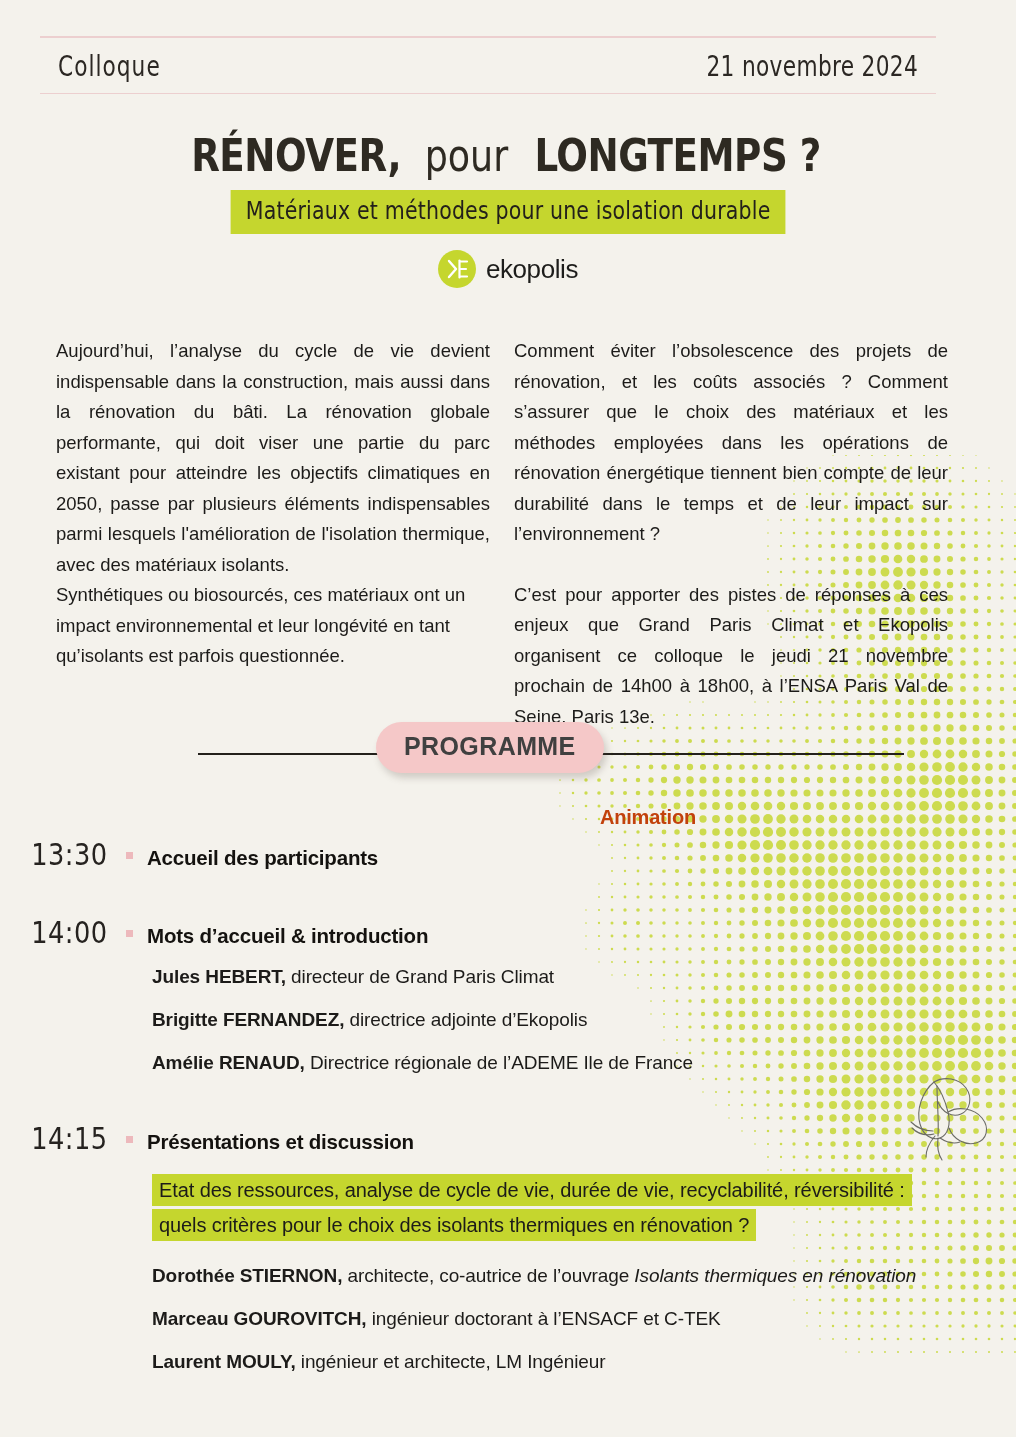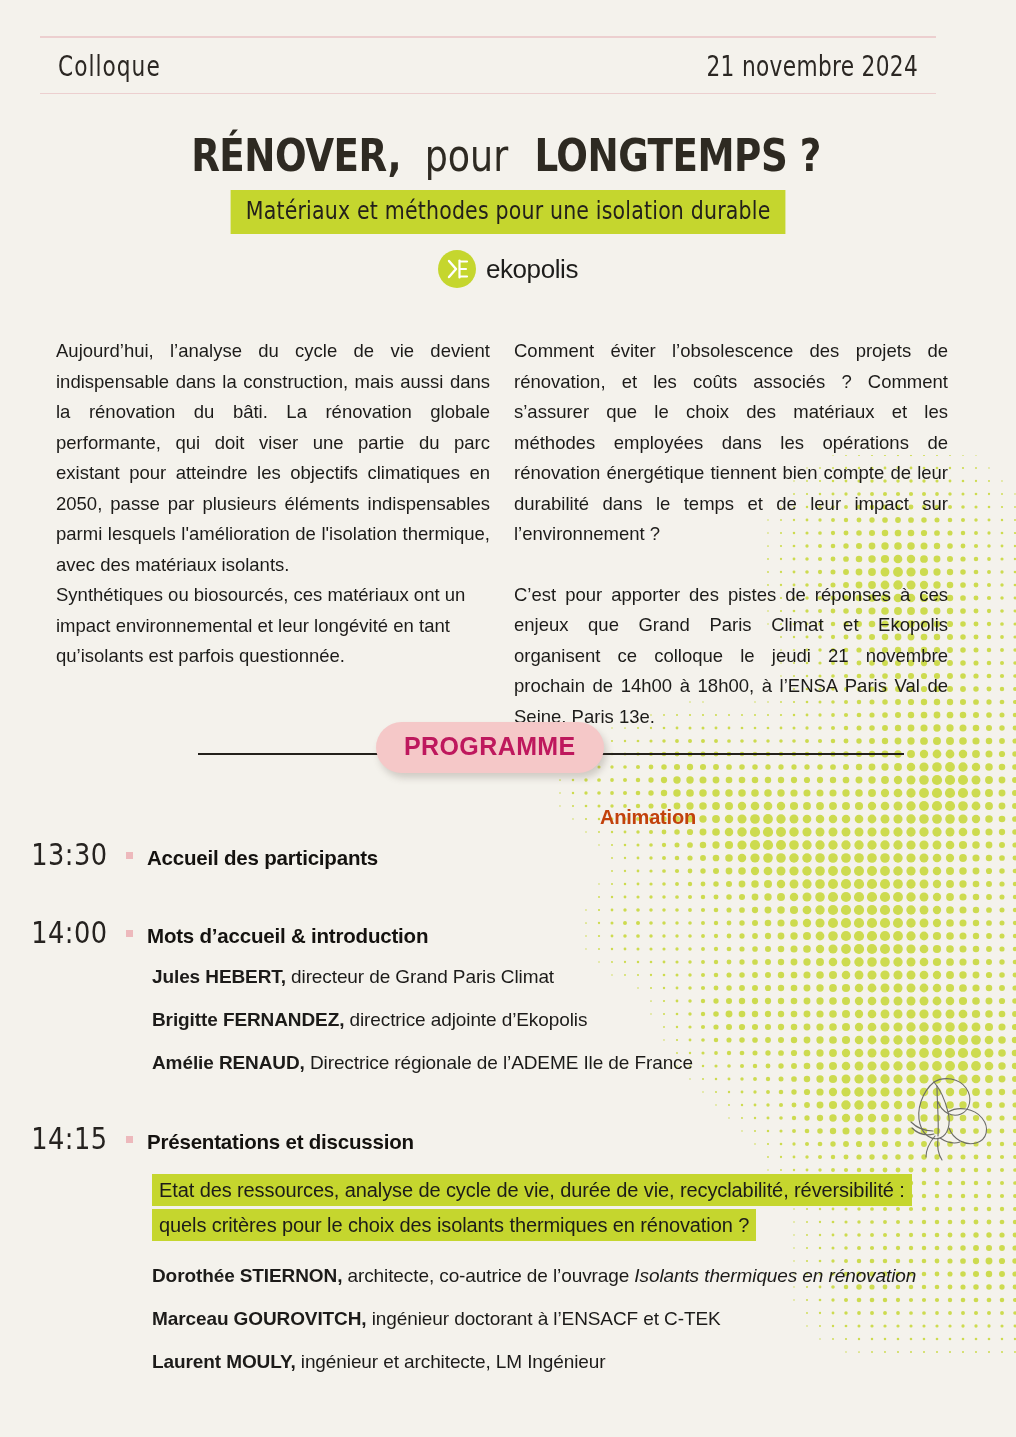--- a/index.html
+++ b/index.html
@@ -122,21 +122,21 @@
   .prog-line {
     position:absolute; left:198px; top:31px; width:706px; height:1.6px;
     background:#23201b;
   }
   .prog-badge {
     position:absolute; left:376px; top:0px;
     background:#f5c8c8;
     border-radius:26px;
     padding:10px 28px 12px 28px;
     font-size:25px; font-weight:bold; letter-spacing:.4px;
-    color:#be185d;
+    color:#404040;
     box-shadow:3px 5px 7px rgba(80,70,60,.22);
   }
 
   
   .animation {
     position:absolute; left:600px; top:806px; width:330px; z-index:4;
     text-align:left;
   }
   .anim-title { font-size:20px; font-weight:bold; color:#c2410c; letter-spacing:-.2px;}
   .anim-name { font-size:20px; color:#1c1b19; margin-top:3px; letter-spacing:-.1px;}

